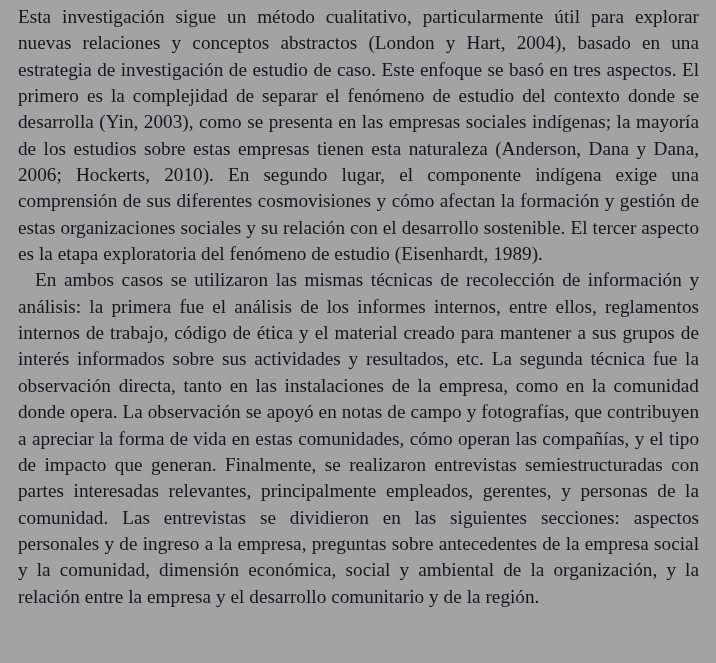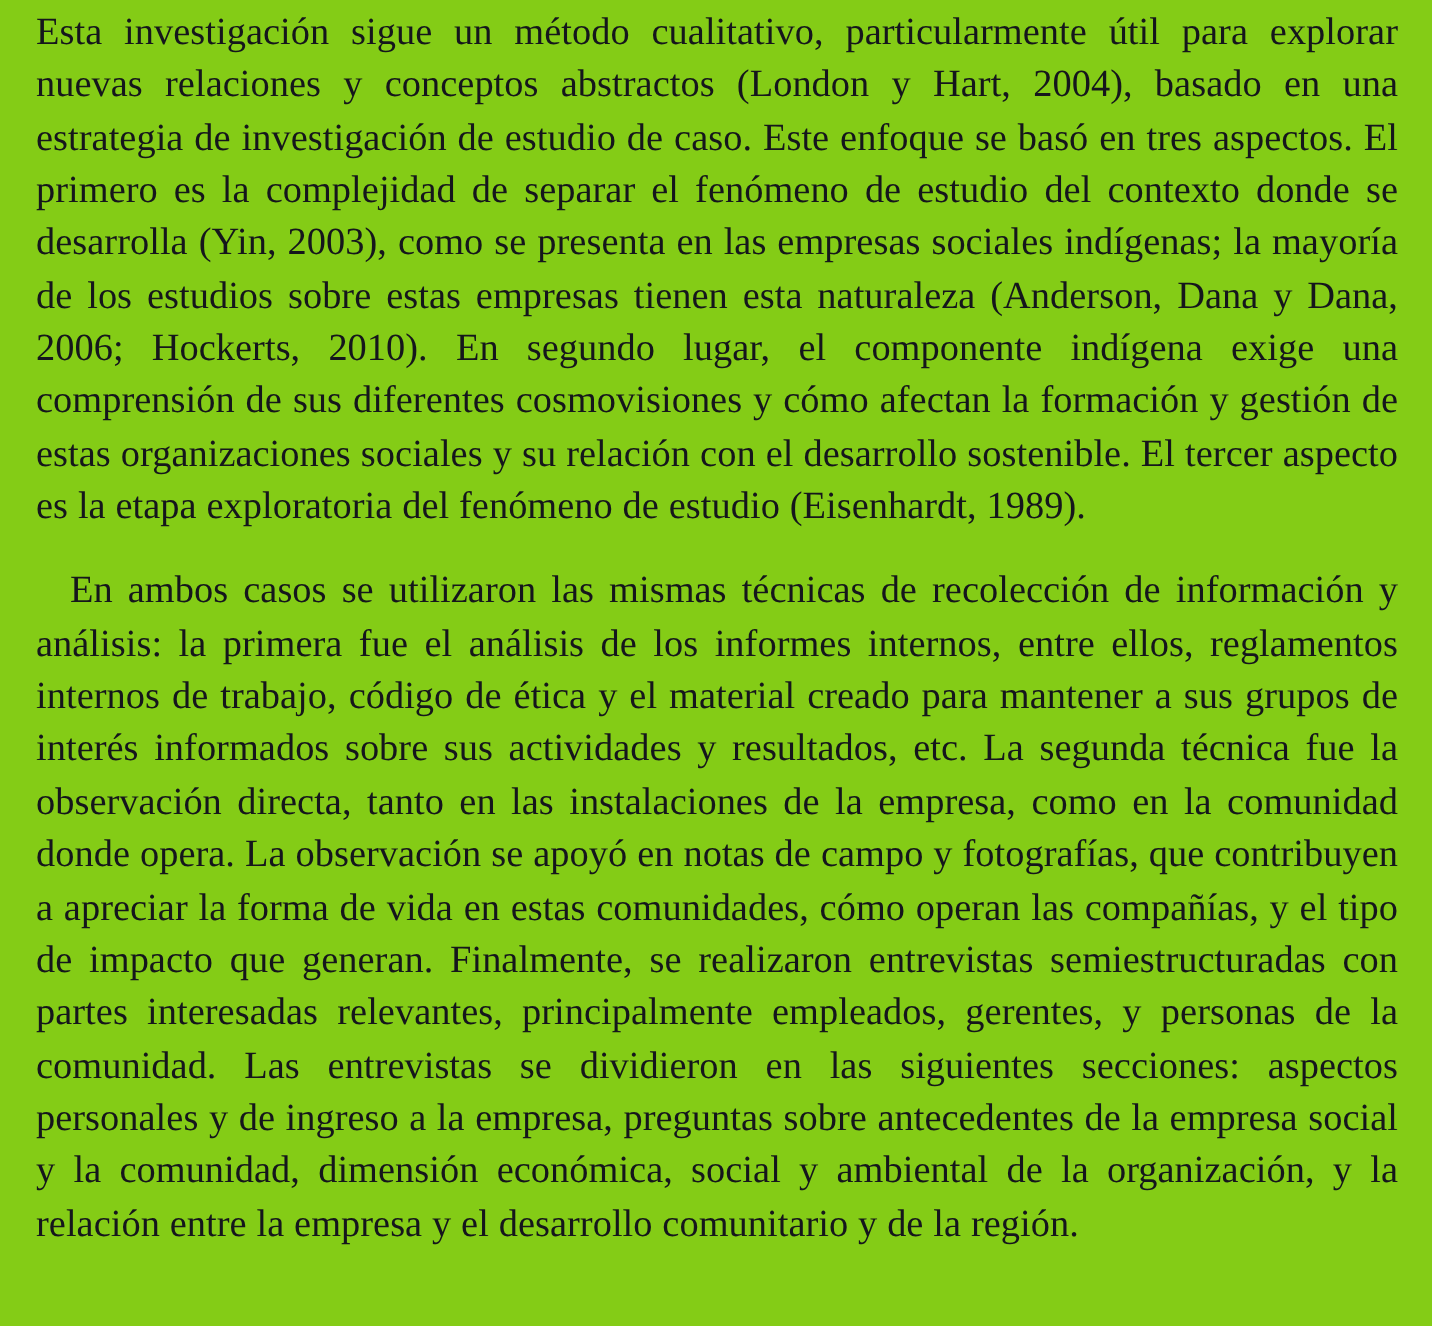--- a/index.html
+++ b/index.html
@@ -14,38 +14,38 @@
     overflow: hidden;
     font-family: "Liberation Serif", "DejaVu Serif", serif;
     color: #15161c;
     -webkit-font-smoothing: antialiased;
   }
   .page {
     position: relative;
     box-sizing: border-box;
     width: 716px;
     height: 663px;
-    background: #84cc16;
+    background: #a3a3a3;
     padding: 4px 17px 0 18px;
   }
   .body-text {
     margin: 0;
     padding: 0;
     font-size: 19.2px;
     line-height: 26.35px;
     text-align: justify;
     text-justify: inter-word;
     letter-spacing: 0.02px;
     word-spacing: 0.1px;
     hyphens: none;
     -webkit-hyphens: none;
     color: #15161c;
   }
   .body-text + .body-text {
-    margin-top: 16px;
+    margin-top: 0;
   }
   .para-indent {
     text-indent: 17px;
   }
   
   .body-text::after {
     content: "";
     display: inline-block;
     width: 100%;
   }

